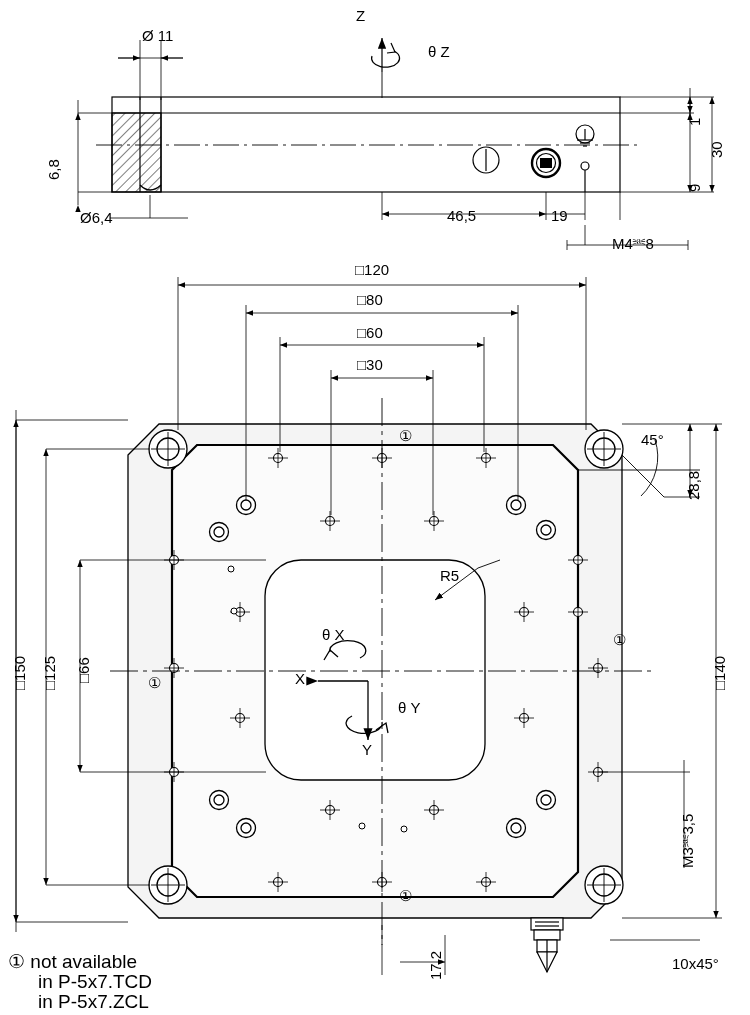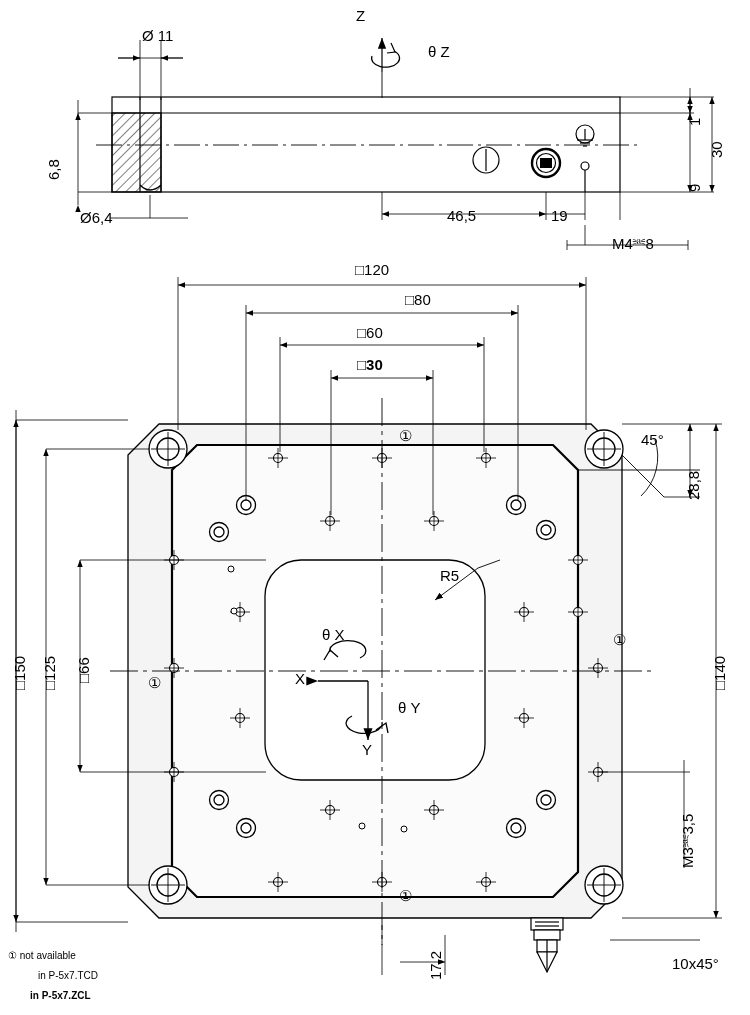--- a/index.html
+++ b/index.html
@@ -1,21 +1,21 @@
 <!DOCTYPE html>
 <html><head>
 <meta charset="utf-8">
 <style>
   html,body{margin:0;padding:0;background:#ffffff;}
   body{width:750px;height:1015px;position:relative;font-family:"Liberation Sans",sans-serif;color:#000;}
   #sheet{position:absolute;left:0;top:0;width:750px;height:1015px;}
   svg{position:absolute;left:0;top:0;width:750px;height:1015px;}
   .lbl{position:absolute;font-size:15px;color:#000;white-space:nowrap;line-height:1.05;}
   .lbl.rot{transform-origin:left top;}
-  .note{position:absolute;font-size:10px;line-height:1.25;white-space:nowrap;}
+  .note{position:absolute;font-size:19px;line-height:1.25;white-space:nowrap;}
 </style>
 </head>
 <body>
 
 <div id="sheet">
 
 <svg viewBox="0 0 750 1015">
   <defs>
     <marker id="ah" markerWidth="9" markerHeight="7" refX="9" refY="3.5" orient="auto">
       <polygon points="0 0, 9 3.5, 0 7" fill="#000"></polygon>
@@ -324,23 +324,23 @@
 <div class="lbl" style="left:551px;top:208px;">19</div>
 <div class="lbl" style="left:612px;top:236px;text-align:right;">M4⎃8</div>
 <div class="lbl rot" style="left:687px;top:126px;transform:rotate(-90deg);transform-origin:left top;">1</div>
 <div class="lbl rot" style="left:687px;top:192px;transform:rotate(-90deg);transform-origin:left top;">9</div>
 <div class="lbl rot" style="left:709px;top:158px;transform:rotate(-90deg);transform-origin:left top;">30</div>
 
 <div class="lbl" style="left:356px;top:8px;">Z</div>
 <div class="lbl" style="left:408px;top:44px;margin-left:20px;">θ Z</div>
 
 <div class="lbl" style="left:355px;top:262px;">□120</div>
-<div class="lbl" style="left:357px;top:292px;margin-left:48px;">□80</div>
+<div class="lbl" style="left:357px;top:292px;">□80</div>
 <div class="lbl" style="left:357px;top:325px;">□60</div>
-<div class="lbl" style="left:357px;top:357px;font-weight:bold;">□30</div>
+<div class="lbl" style="left:357px;top:357px;">□30</div>
 
 <div class="lbl rot" style="left:12px;top:690px;transform:rotate(-90deg);transform-origin:left top;">□150</div>
 <div class="lbl rot" style="left:42px;top:690px;transform:rotate(-90deg);transform-origin:left top;">□125</div>
 <div class="lbl rot" style="left:76px;top:683px;transform:rotate(-90deg);transform-origin:left top;">□66</div>
 <div class="lbl rot" style="left:712px;top:690px;transform:rotate(-90deg);transform-origin:left top;">□140</div>
 
 <div class="lbl" style="left:641px;top:432px;">45°</div>
 <div class="lbl rot" style="left:686px;top:500px;transform:rotate(-90deg);transform-origin:left top;">28,8</div>
 <div class="lbl" style="left:440px;top:568px;">R5</div>
 <div class="lbl rot" style="left:680px;top:868px;transform:rotate(-90deg);transform-origin:left top;">M3⎃3,5</div>
@@ -352,15 +352,15 @@
 <div class="lbl" style="left:322px;top:627px;">θ X</div>
 <div class="lbl" style="left:398px;top:700px;">θ Y</div>
 
 <div class="lbl" style="left:399px;top:428px;">①</div>
 <div class="lbl" style="left:613px;top:632px;">①</div>
 <div class="lbl" style="left:148px;top:675px;">①</div>
 <div class="lbl" style="left:399px;top:888px;">①</div>
 
 <div class="note" style="left:8px;top:950px;">① not available</div>
 <div class="note" style="left:38px;top:970px;">in P-5x7.TCD</div>
-<div class="note" style="left:30px;top:990px;font-weight:bold;">in P-5x7.ZCL</div>
+<div class="note" style="left:38px;top:990px;">in P-5x7.ZCL</div>
 
 </div>
 
 </body></html>

